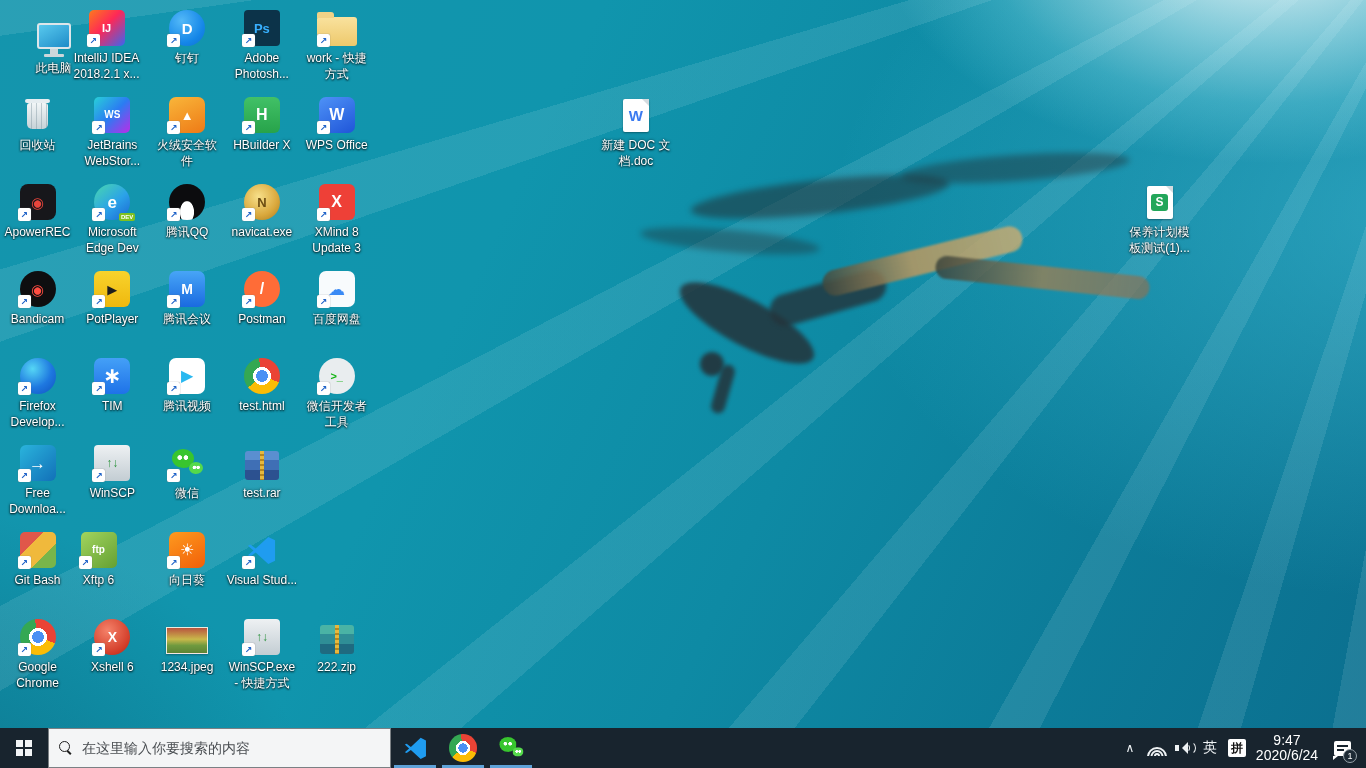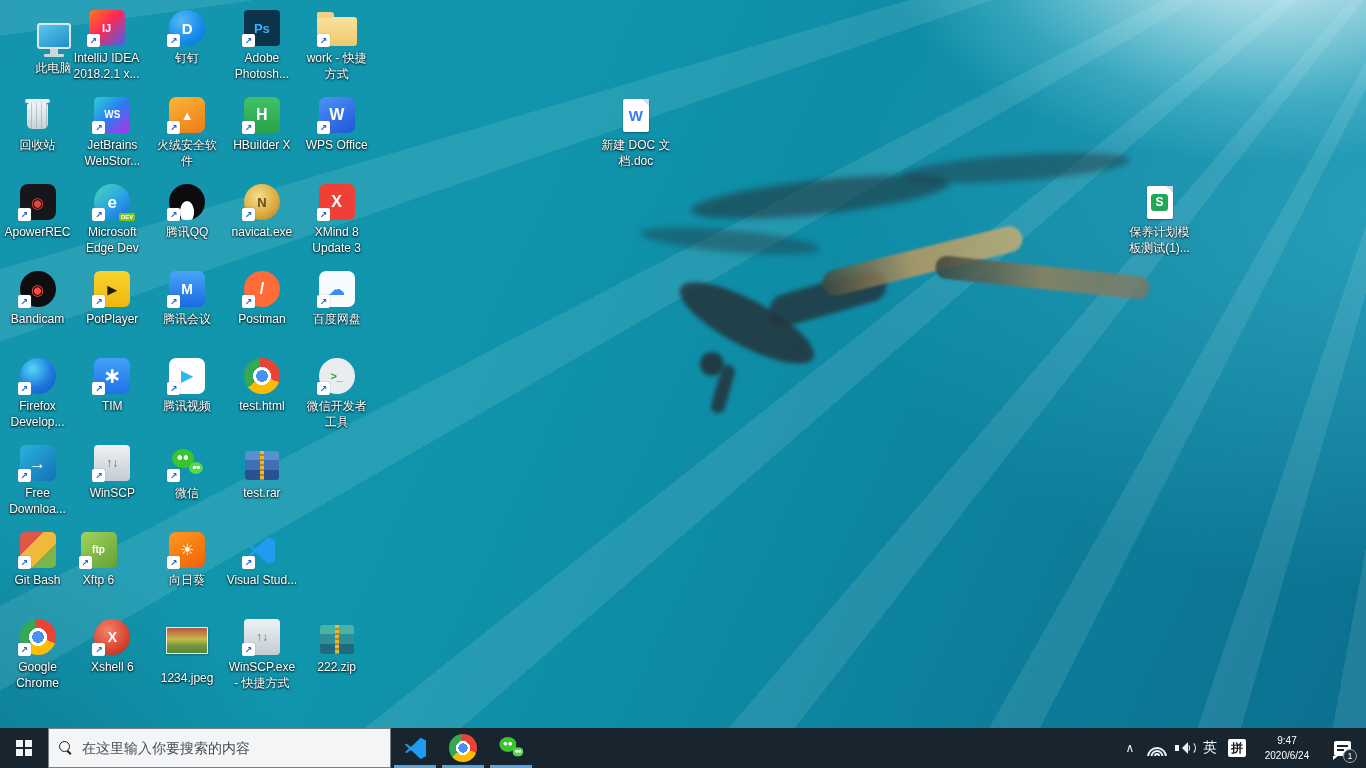--- a/index.html
+++ b/index.html
@@ -82,21 +82,21 @@
   .wifi-box .a3 { width:6px; height:6px; bottom:-3px; }
   .vol { width:27px; } .vol-box { position:relative; width:18px; height:16px; }
   .vol-box .bd { position:absolute; left:0; top:5px; width:4px; height:6px; background:#eef2f4; }
   .vol-box .cn { position:absolute; left:1px; top:2px; width:0; height:0; border:6px solid rgba(0,0,0,0); border-right:6px solid #eef2f4; }
   .vol-box .w { position:absolute; border:1.6px solid #eef2f4; border-radius:50%; border-left-color:rgba(0,0,0,0); border-top-color:rgba(0,0,0,0); border-bottom-color:rgba(0,0,0,0); transform:rotate(0deg); }
   .vol-box .w1 { left:7px; top:4px; width:8px; height:8px; }
   .vol-box .w2 { left:7px; top:1px; width:14px; height:14px; }
   .ime-lang { width:26px; font-size:14px; }
   .ime-shape { width:28px; }
   .ime-box { width:18px; height:18px; background:#fff; border-radius:2px; color:#111; font-size:12px; font-weight:bold; display:flex; align-items:center; justify-content:center; }
-  #clock { width:72px; text-align:center; font-size:10px; line-height:15px; color:#fff; }
+  #clock { width:72px; text-align:center; font-size:14px; line-height:15px; color:#fff; }
   .notif { width:38px; position:relative; }
   .notif-box { position:relative; width:17px; height:15px; background:#fff; border-radius:2px; }
   .notif-box::before { content:""; position:absolute; left:3px; top:4px; right:3px; height:2px; background:#18242e; }
   .notif-box::after { content:""; position:absolute; left:3px; top:8px; width:7px; height:2px; background:#18242e; }
   .notif-tail { position:absolute; left:10px; bottom:8px; width:0; height:0; border-left:5px solid #fff; border-bottom:4px solid rgba(0,0,0,0); }
   .badge { position:absolute; right:4px; bottom:5px; width:14px; height:14px; border-radius:50%; background:#1d2a35; border:1.5px solid #9aa4ab; color:#fff; font-size:9px; display:flex; align-items:center; justify-content:center; }
   #desk-strip { width:5px; border-left:1px solid rgba(255,255,255,.28); }
 </style>
 </head>
 <body>
@@ -304,21 +304,21 @@
       </div>
       <div class="desk-icon" style="left: 149.6px; top: 530px;">
         <div class="icon-wrap">
           <div class="icon-art art-glyph" style="background: linear-gradient(150deg, rgb(253, 154, 31), rgb(242, 95, 8)); border-radius: 7px;">
             <span class="glyph" style="color: rgb(255, 255, 255); font-size: 16px;">☀</span>
           </div>
           <span class="shortcut-arrow">↗</span>
         </div>
         <div class="icon-label">向日葵</div>
       </div>
-      <div class="desk-icon" style="left: 149.6px; top: 617px; gap: 11px;">
+      <div class="desk-icon" style="left: 149.6px; top: 617px;">
         <div class="icon-wrap">
           <div class="icon-art art-photo" style="background: linear-gradient(rgb(184, 84, 63) 0%, rgb(201, 184, 74) 45%, rgb(111, 154, 63) 70%, rgb(93, 132, 53) 100%);"></div>
         </div>
         <div class="icon-label">1234.jpeg</div>
       </div>
       <div class="desk-icon" style="left: 224.4px; top: 8px;">
         <div class="icon-wrap">
           <div class="icon-art art-glyph" style="background: rgb(12, 51, 73); border-radius: 4px;">
             <span class="glyph" style="color: rgb(56, 176, 255); font-size: 13px;">Ps</span>
           </div>

